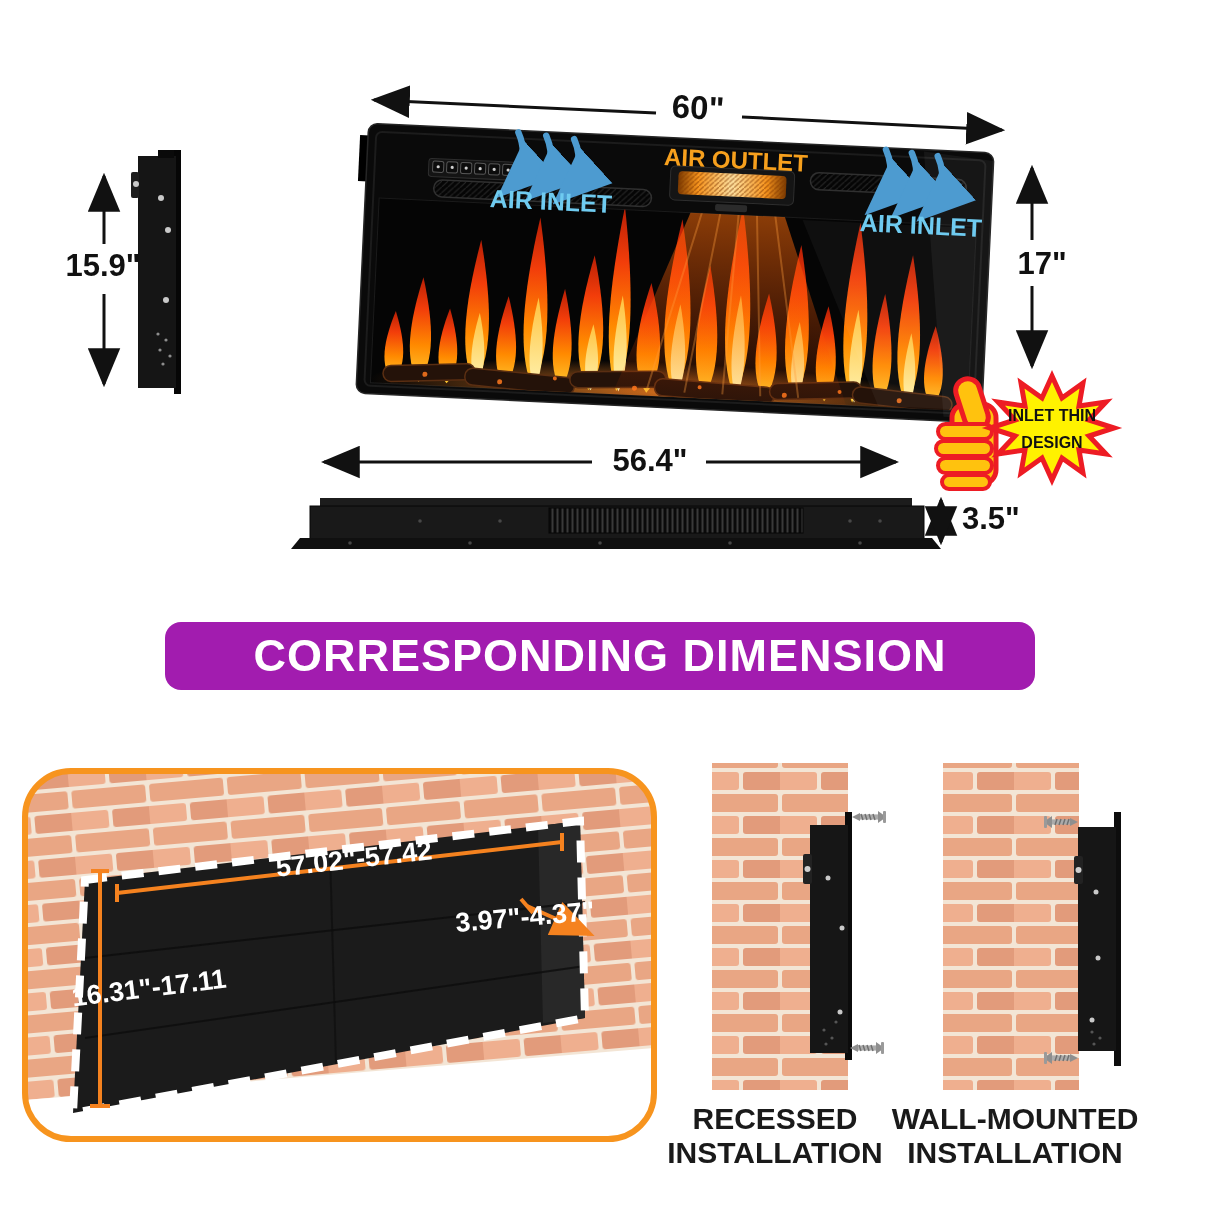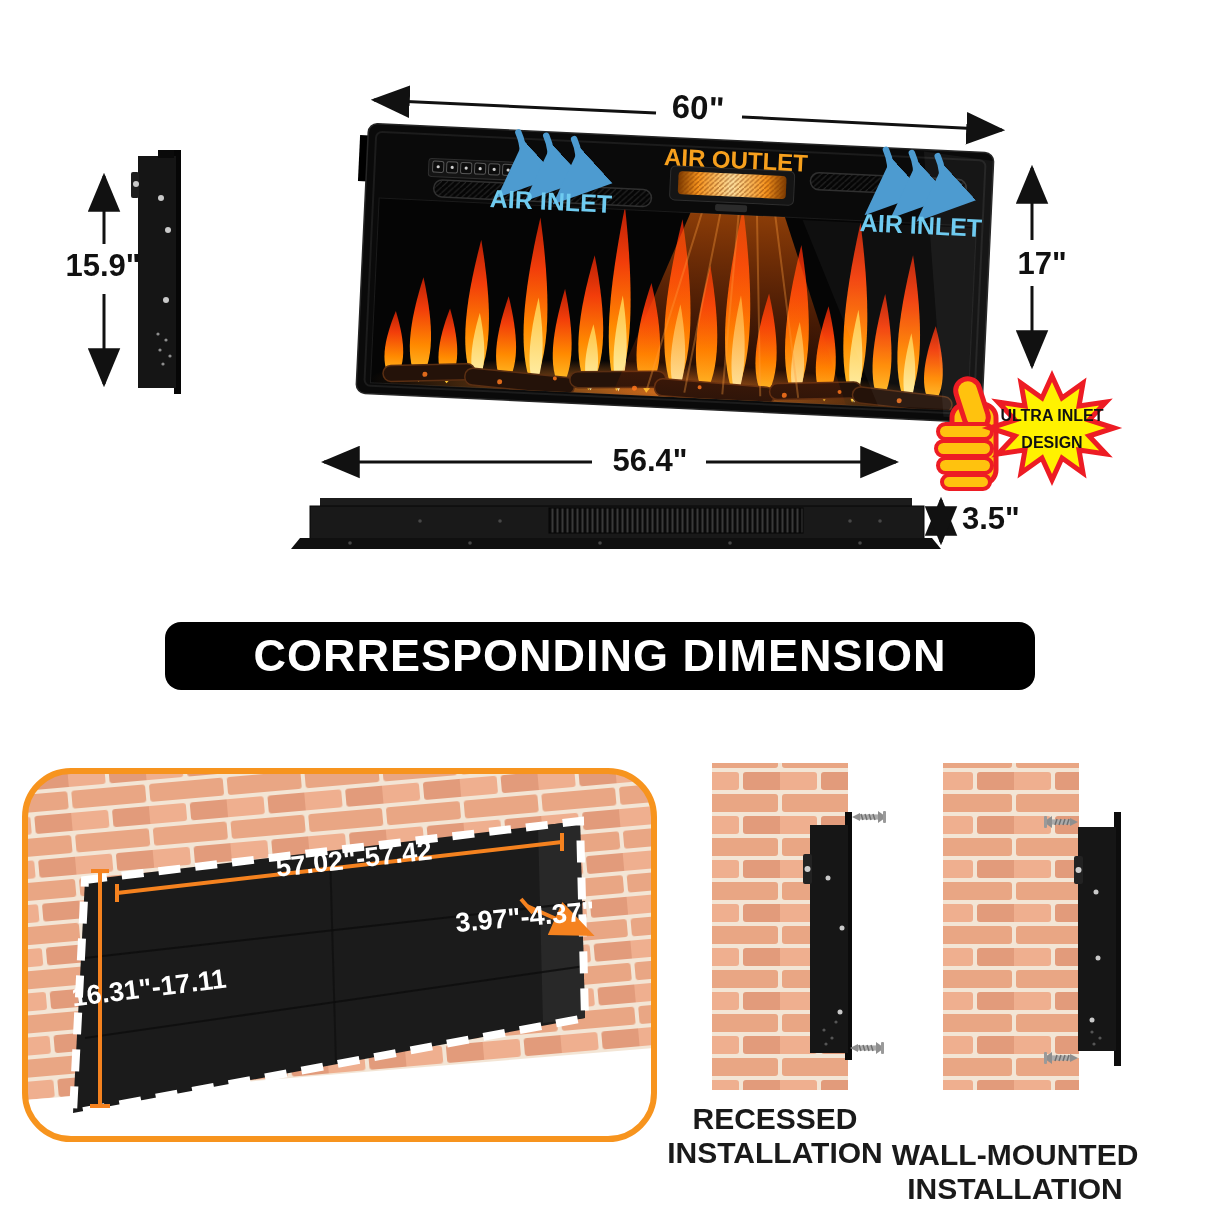--- a/index.html
+++ b/index.html
@@ -3,21 +3,21 @@
 <meta charset="utf-8">
 <style>
   html,body{margin:0;padding:0;background:#fff;}
   .canvas{position:relative;width:1214px;height:1214px;background:#fff;overflow:hidden;
           font-family:"Liberation Sans",sans-serif;}
   svg.art{position:absolute;left:0;top:0;}
   .t{position:absolute;font-weight:700;color:#111;text-align:center;line-height:1.05;white-space:nowrap;}
   .cy{color:#6FCBF0;}
   .or{color:#F7A01D;}
   .wh{color:#fff;}
-  .banner{position:absolute;left:165px;top:622px;width:870px;height:68px;background:#000000;
+  .banner{position:absolute;left:165px;top:622px;width:870px;height:68px;background:#a21caf;
           border-radius:16px;display:flex;align-items:center;justify-content:center;
           color:#fff;font-weight:700;font-size:45px;letter-spacing:1px;}
   .install{position:absolute;font-weight:700;font-size:30px;line-height:34px;color:#1a1a1a;text-align:center;}
   .badge-line{position:absolute;font-weight:700;font-size:16px;color:#111;text-align:center;width:104px;}
 </style>
 </head>
 <body>
 
 <div class="canvas">
 
@@ -348,31 +348,31 @@
 <div class="t" style="left:662px;top:91px;width:72px;font-size:33px;transform:rotate(3deg);">60"</div>
 <div class="t" style="left:1010px;top:248px;width:64px;font-size:31px;">17"</div>
 <div class="t" style="left:56px;top:250px;width:94px;font-size:31px;">15.9"</div>
 <div class="t" style="left:597px;top:445px;width:106px;font-size:31px;">56.4"</div>
 <div class="t" style="left:962px;top:503px;width:84px;font-size:31px;text-align:left;">3.5"</div>
 
 <div class="t or" style="left:664px;top:147px;width:132px;font-size:24px;transform:rotate(2.7deg);">AIR OUTLET</div>
 <div class="t cy" style="left:486px;top:188px;width:130px;font-size:25px;transform:rotate(2.7deg);">AIR INLET</div>
 <div class="t cy" style="left:856px;top:212px;width:130px;font-size:25px;transform:rotate(2.7deg);">AIR INLET</div>
 
-<div class="badge-line" style="left:1000px;top:407px;">ULTRA INLET</div>
+<div class="badge-line" style="left:1000px;top:407px;">INLET THIN</div>
 <div class="badge-line" style="left:1000px;top:434px;">DESIGN</div>
 
 <div class="banner">CORRESPONDING DIMENSION</div>
 
 <div class="t wh" style="left:238px;top:845px;width:232px;font-size:27px;transform:rotate(-6.5deg);">57.02"-57.42</div>
 <div class="t wh" style="left:450px;top:903px;width:150px;font-size:27px;transform:rotate(-5deg);">3.97"-4.37"</div>
 <div class="t wh" style="left:46px;top:974px;width:206px;font-size:27px;transform:rotate(-7deg);">16.31"-17.11</div>
 
 <div class="install" style="left:652px;top:1102px;width:246px;text-align:center;">
   <div>RECESSED</div>
   <div>INSTALLATION</div>
 </div>
-<div class="install" style="left:882px;top:1102px;width:266px;margin-top:36px;">
+<div class="install" style="left:882px;top:1102px;width:266px;">
   <div>WALL-MOUNTED</div>
   <div>INSTALLATION</div>
 </div>
 
 </div>
 
 </body></html>

